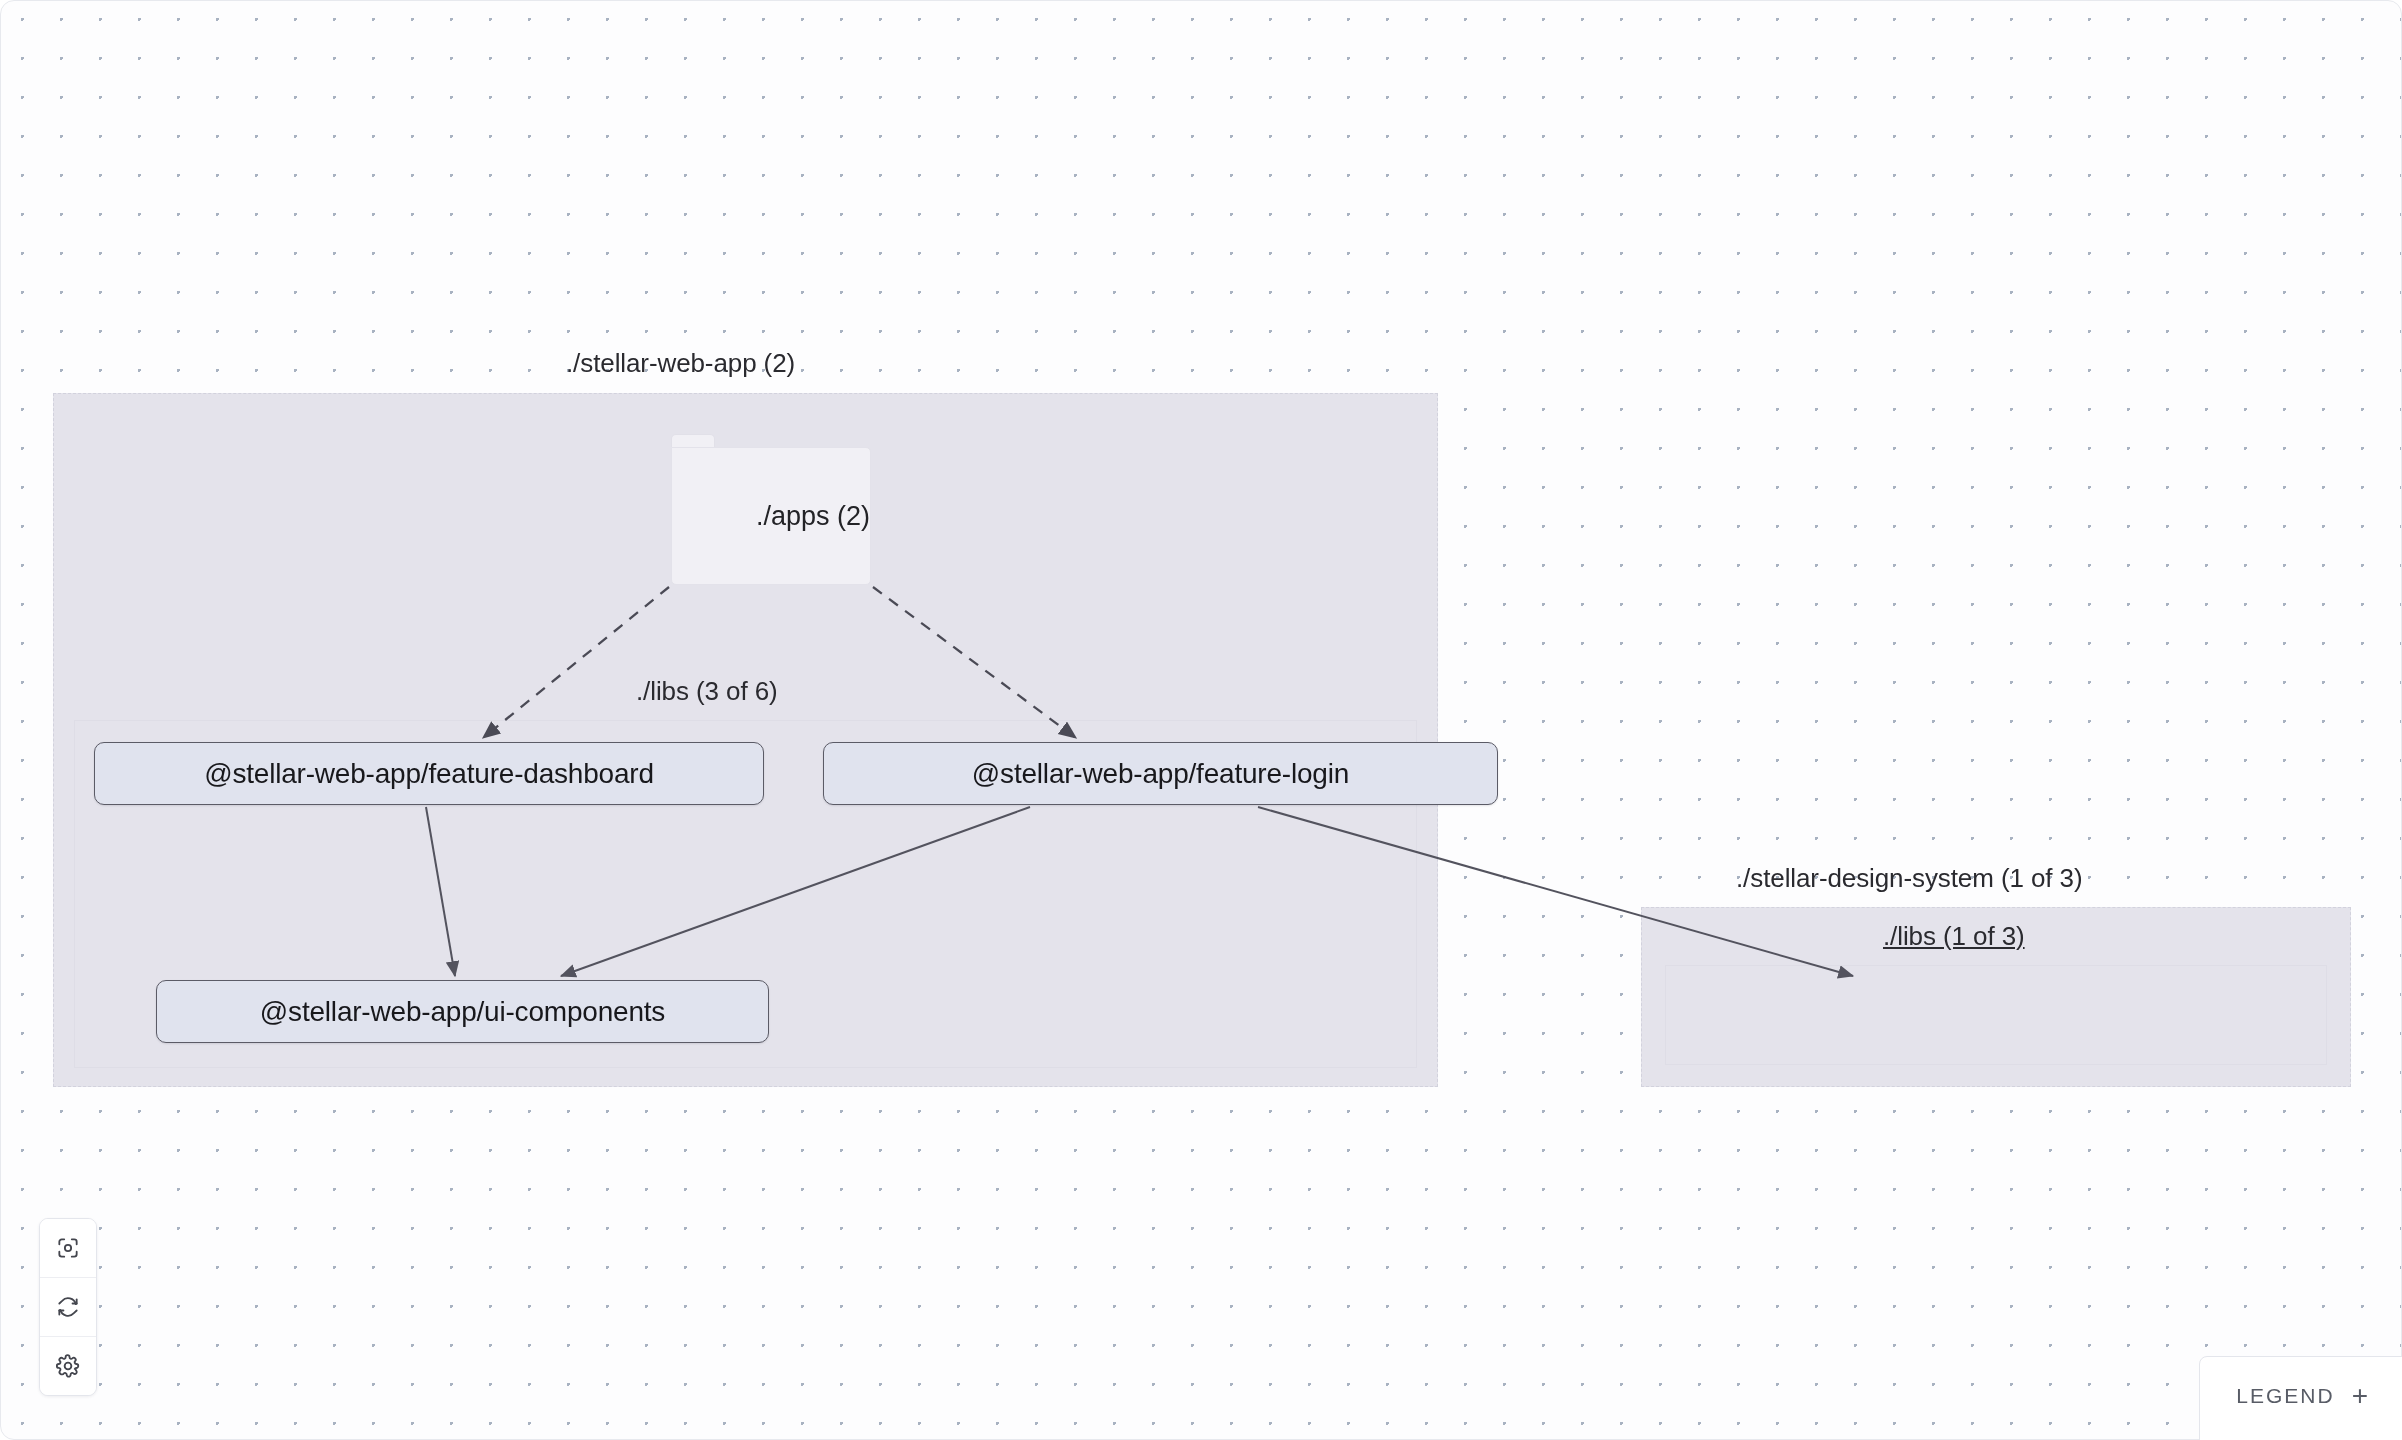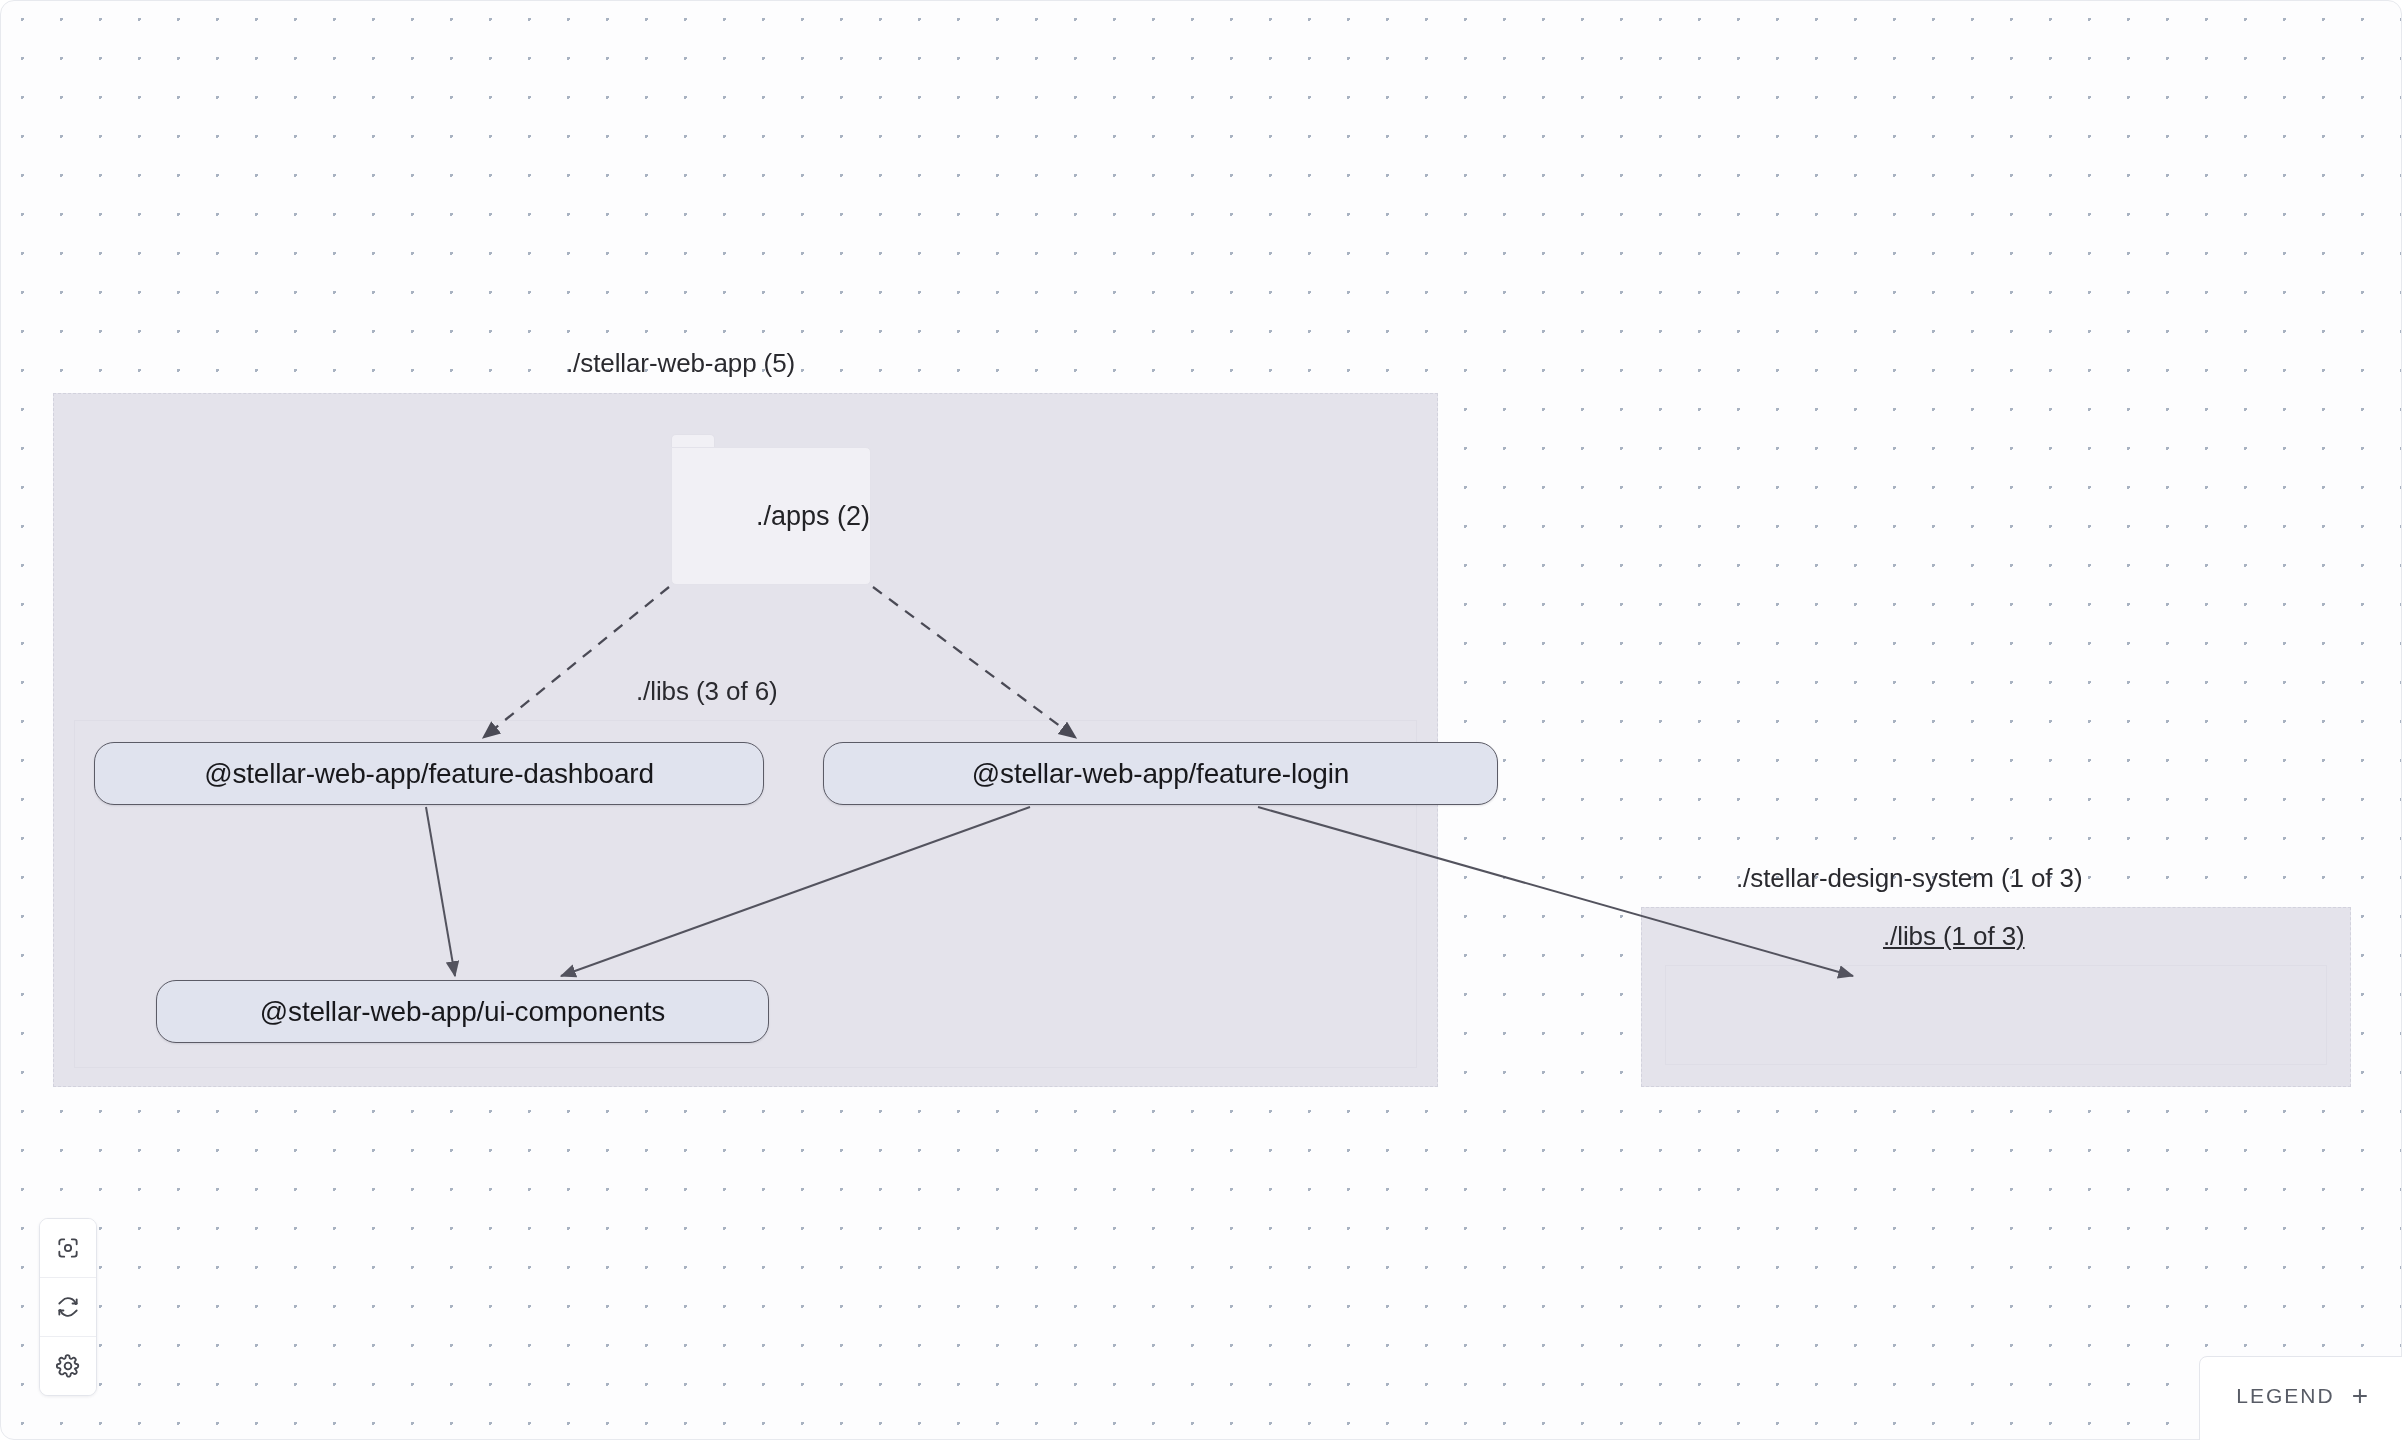--- a/index.html
+++ b/index.html
@@ -90,21 +90,21 @@
     font-size: 27px;
     color: #232327;
     white-space: nowrap;
   }
 
   
   .node {
     position: absolute;
     background: #e0e3ee;
     border: 1.5px solid #5b5b66;
-    border-radius: 20px;
+    border-radius: 10px;
     box-sizing: border-box;
     display: flex;
     align-items: center;
     justify-content: center;
     box-shadow: 0 1px 2px rgba(40,40,60,0.12);
   }
   .node-label {
     font-size: 28px;
     color: #18181c;
     white-space: nowrap;
@@ -161,21 +161,21 @@
     color: #585c66;
     line-height: 1;
     font-weight: 300;
   }
 </style>
 </head>
 <body>
 
 <div id="graph-canvas">
 
-  <div class="group-label" style="left:565px; top:347px;">./stellar-web-app (5)</div>
+  <div class="group-label" style="left:565px; top:347px;">./stellar-web-app (2)</div>
   <div class="group-outer" style="left:52px; top:392px; width:1385px; height:694px;"></div>
 
   <div class="group-label" style="left:635px; top:675px;">./libs (3 of 6)</div>
   <div class="group-inner" style="left:73px; top:719px; width:1343px; height:348px;"></div>
 
   <div class="group-label" style="left:1735px; top:862px;">./stellar-design-system (1 of 3)</div>
   <div class="group-outer" style="left:1640px; top:906px; width:710px; height:180px;"></div>
 
   <div class="group-label" style="left:1882px; top:920px;text-decoration:underline;">./libs (1 of 3)</div>
   <div class="group-inner" style="left:1664px; top:964px; width:662px; height:100px;"></div>

